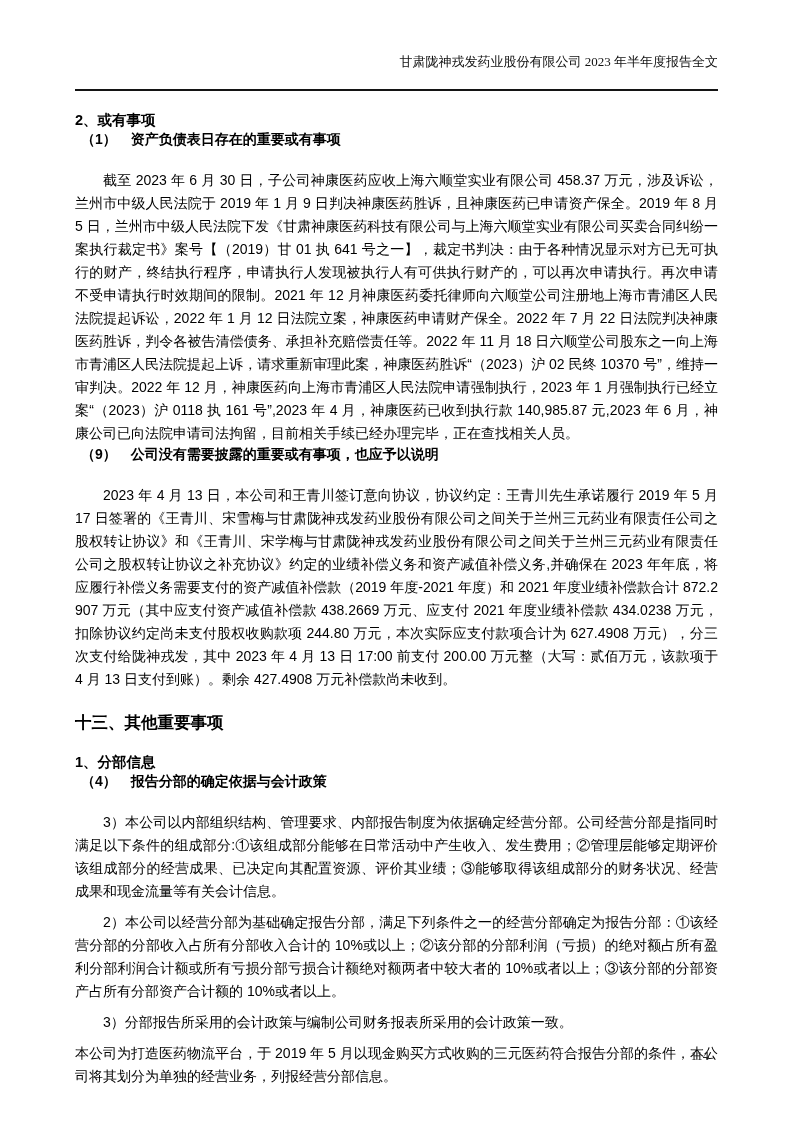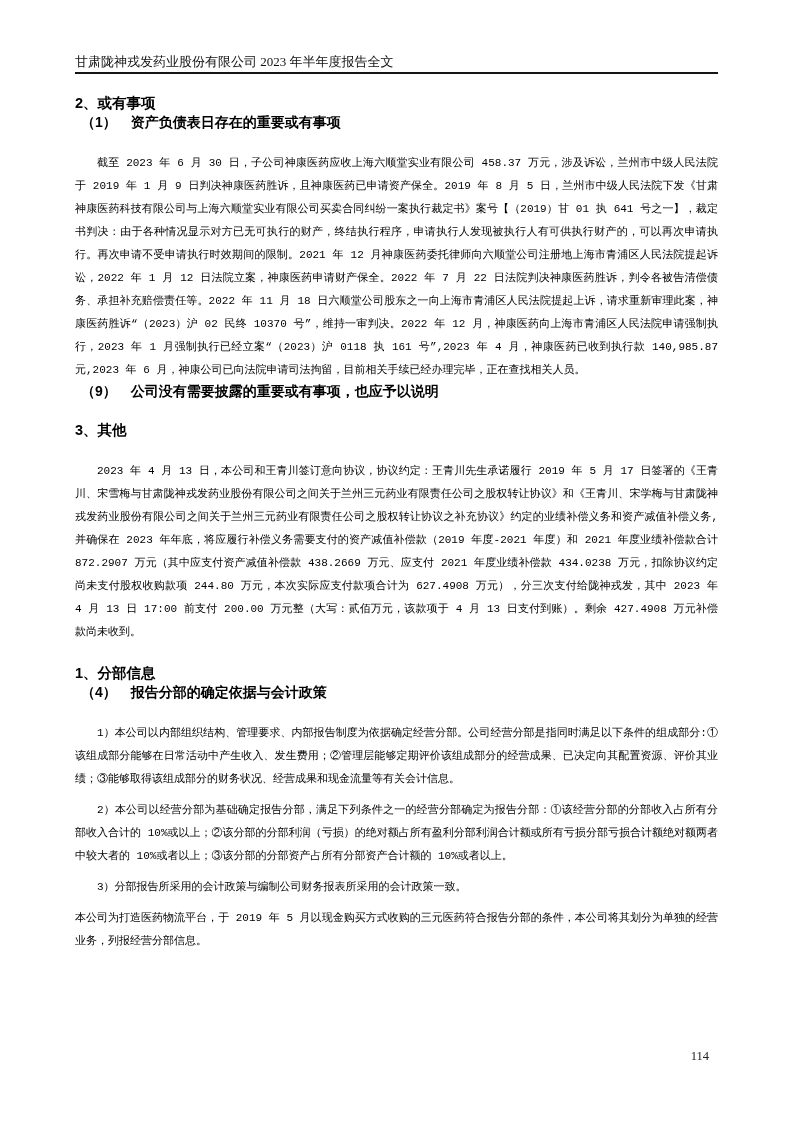--- a/index.html
+++ b/index.html
@@ -14,23 +14,23 @@
     overflow: hidden;
   }
   .content {
     position: absolute;
     left: 75px;
     top: 0;
     width: 643px;
   }
   .doc-header {
     margin-top: 54px;
-    padding-bottom: 2px;
+    padding-bottom: 19px;
     border-bottom: 2px solid #141414;
-    text-align: left;
+    text-align: right;
     font-family: "Liberation Serif", "DejaVu Serif", serif;
     font-size: 13px;
     line-height: 16px;
     color: #111111;
   }
   .h-chapter {
     margin-top: 20px;
     font-family: "Liberation Sans", "DejaVu Sans", sans-serif;
     font-weight: 700;
     font-size: 16.5px;
@@ -45,22 +45,22 @@
   }
   .h-sub {
     font-family: "Liberation Sans", "DejaVu Sans", sans-serif;
     font-weight: 700;
     font-size: 14px;
     line-height: 19px;
     padding-left: 6px;
   }
   .para {
     margin-top: 20px;
-    font-family: Liberation Mono, monospace;
-    font-size: 11px;
+    font-family: Liberation Sans, sans-serif;
+    font-size: 14px;
     line-height: 23px;
     text-align: justify;
     text-indent: 2em;
     word-break: break-all;
   }
   .para.cont { margin-top: 8px; }
   .para.no-indent { text-indent: 0; }
   .page-num {
     position: absolute;
     right: 84px;
@@ -82,30 +82,30 @@
 
     <div class="h-sec">2、或有事项</div>
 
     <div class="h-sub">（1）　资产负债表日存在的重要或有事项</div>
 
     <div class="para">截至 2023 年 6 月 30 日，子公司神康医药应收上海六顺堂实业有限公司 458.37 万元，涉及诉讼，兰州市中级人民法院于 2019 年 1 月 9 日判决神康医药胜诉，且神康医药已申请资产保全。2019 年 8 月 5 日，兰州市中级人民法院下发《甘肃神康医药科技有限公司与上海六顺堂实业有限公司买卖合同纠纷一案执行裁定书》案号【（2019）甘 01 执 641 号之一】，裁定书判决：由于各种情况显示对方已无可执行的财产，终结执行程序，申请执行人发现被执行人有可供执行财产的，可以再次申请执行。再次申请不受申请执行时效期间的限制。2021 年 12 月神康医药委托律师向六顺堂公司注册地上海市青浦区人民法院提起诉讼，2022 年 1 月 12 日法院立案，神康医药申请财产保全。2022 年 7 月 22 日法院判决神康医药胜诉，判令各被告清偿债务、承担补充赔偿责任等。2022 年 11 月 18 日六顺堂公司股东之一向上海市青浦区人民法院提起上诉，请求重新审理此案，神康医药胜诉“（2023）沪 02 民终 10370 号”，维持一审判决。2022 年 12 月，神康医药向上海市青浦区人民法院申请强制执行，2023 年 1 月强制执行已经立案“（2023）沪 0118 执 161 号”,2023 年 4 月，神康医药已收到执行款 140,985.87 元,2023 年 6 月，神康公司已向法院申请司法拘留，目前相关手续已经办理完毕，正在查找相关人员。</div>
 
     <div class="h-sub">（9）　公司没有需要披露的重要或有事项，也应予以说明</div>
 
 
-    <div class="h-sec">3、其他</div>
 
     <div class="para">2023 年 4 月 13 日，本公司和王青川签订意向协议，协议约定：王青川先生承诺履行 2019 年 5 月 17 日签署的《王青川、宋雪梅与甘肃陇神戎发药业股份有限公司之间关于兰州三元药业有限责任公司之股权转让协议》和《王青川、宋学梅与甘肃陇神戎发药业股份有限公司之间关于兰州三元药业有限责任公司之股权转让协议之补充协议》约定的业绩补偿义务和资产减值补偿义务,并确保在 2023 年年底，将应履行补偿义务需要支付的资产减值补偿款（2019 年度-2021 年度）和 2021 年度业绩补偿款合计 872.2907 万元（其中应支付资产减值补偿款 438.2669 万元、应支付 2021 年度业绩补偿款 434.0238 万元，扣除协议约定尚未支付股权收购款项 244.80 万元，本次实际应支付款项合计为 627.4908 万元），分三次支付给陇神戎发，其中 2023 年 4 月 13 日 17:00 前支付 200.00 万元整（大写：贰佰万元，该款项于 4 月 13 日支付到账）。剩余 427.4908 万元补偿款尚未收到。</div>
 
+    <div class="h-chapter">十三、其他重要事项</div>
 
     <div class="h-sec">1、分部信息</div>
 
     <div class="h-sub">（4）　报告分部的确定依据与会计政策</div>
 
-    <div class="para">1）本公司以内部组织结构、管理要求、内部报告制度为依据确定经营分部。公司经营分部是指同时满足以下条件的组成部分:①该组成部分能够在日常活动中产生收入、发生费用；②管理层能够定期评价该组成部分的经营成果、已决定向其配置资源、评价其业绩；③能够取得该组成部分的财务状况、经营成果和现金流量等有关会计信息。</div>
+    <div class="para">3）本公司以内部组织结构、管理要求、内部报告制度为依据确定经营分部。公司经营分部是指同时满足以下条件的组成部分:①该组成部分能够在日常活动中产生收入、发生费用；②管理层能够定期评价该组成部分的经营成果、已决定向其配置资源、评价其业绩；③能够取得该组成部分的财务状况、经营成果和现金流量等有关会计信息。</div>
 
     <div class="para cont">2）本公司以经营分部为基础确定报告分部，满足下列条件之一的经营分部确定为报告分部：①该经营分部的分部收入占所有分部收入合计的 10%或以上；②该分部的分部利润（亏损）的绝对额占所有盈利分部利润合计额或所有亏损分部亏损合计额绝对额两者中较大者的 10%或者以上；③该分部的分部资产占所有分部资产合计额的 10%或者以上。</div>
 
     <div class="para cont">3）分部报告所采用的会计政策与编制公司财务报表所采用的会计政策一致。</div>
 
     <div class="para cont no-indent">本公司为打造医药物流平台，于 2019 年 5 月以现金购买方式收购的三元医药符合报告分部的条件，本公司将其划分为单独的经营业务，列报经营分部信息。</div>
 
   </div>
 
   <div class="page-num">114</div>

